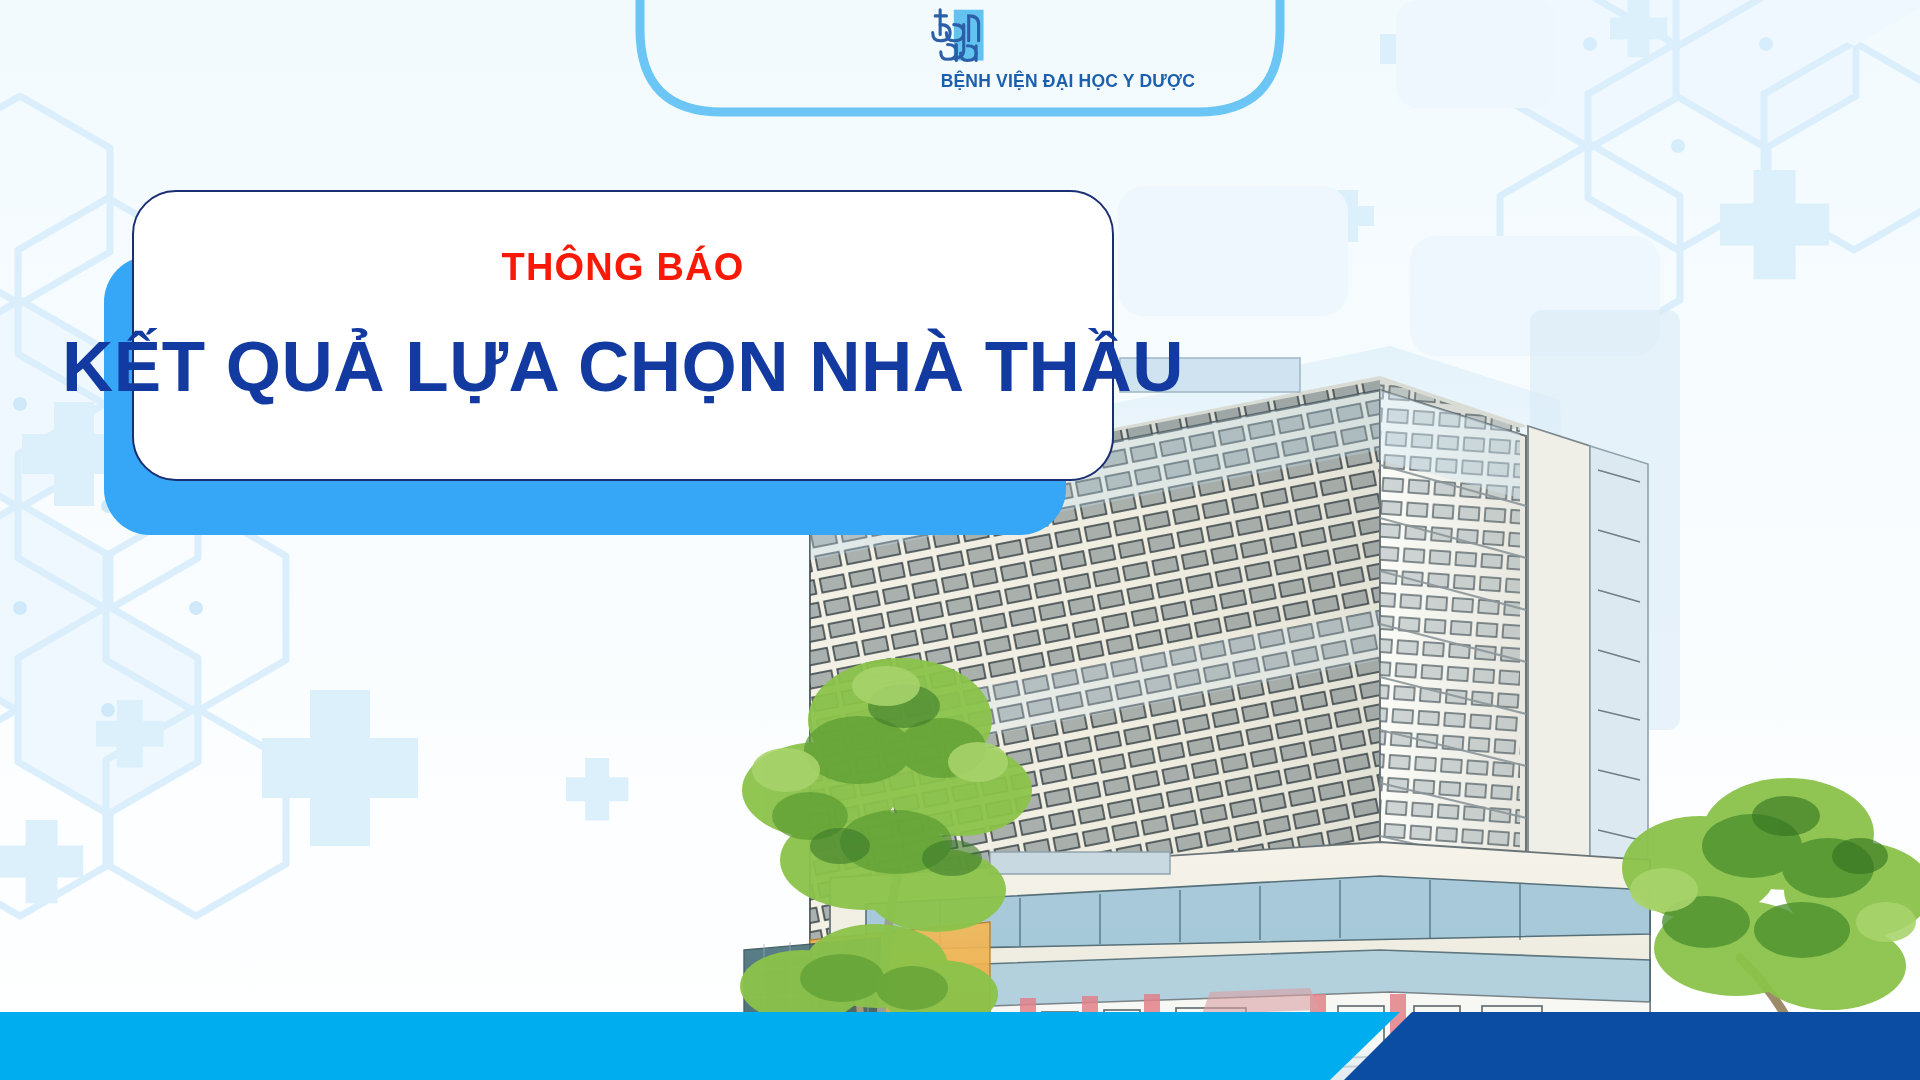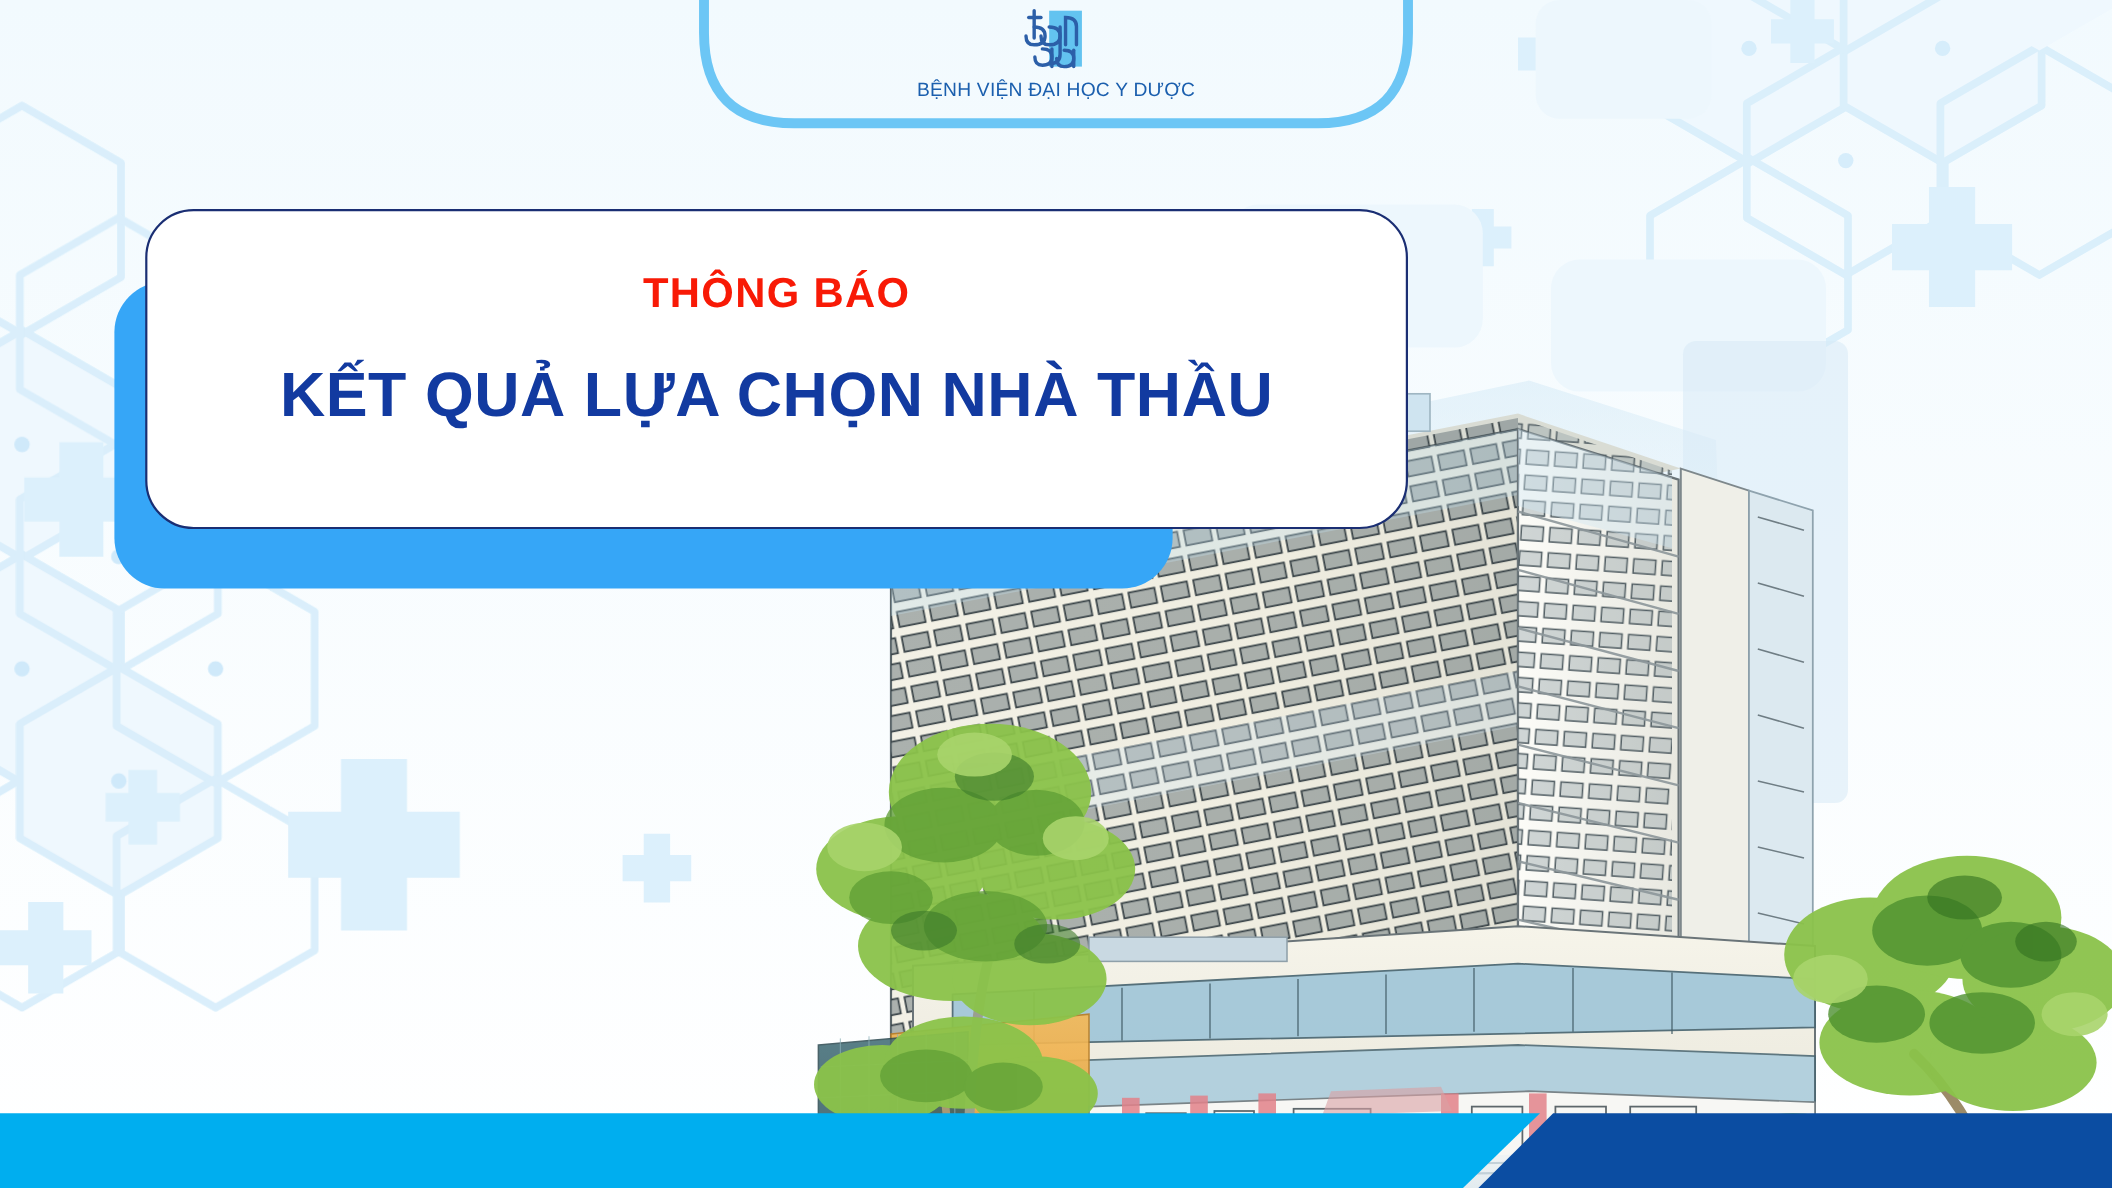--- a/index.html
+++ b/index.html
@@ -17,22 +17,22 @@
   #header-frame{
     position:absolute; left:0; top:-120px; width:1920px; height:270px;
     pointer-events:none;
   }
   #header-logo{
     position:absolute; left:50%; top:6px; transform:translateX(-50%);
     width:470px; text-align:center; z-index:30;
   }
   #logo-mark{ width:62px; height:62px; margin:0 auto 4px auto; display:block; }
   .logo-line{
-    color:#1B5FAE; font-weight:normal; letter-spacing:.2px;
-    line-height:1.12; white-space:nowrap;
+    color:#1B5FAE; font-weight:bold; letter-spacing:.2px;
+    line-height:1.12; white-space:nowrap;text-align:right;
   }
   #logo-line-1{ font-size:17.5px; }
   #logo-line-2{ font-size:17.5px; }
   #logo-reg{ font-size:10px; vertical-align:super; }
 
   
   #illustration{
     position:absolute; right:0; bottom:0; width:1230px; height:830px;
     z-index:5; pointer-events:none;
   }
@@ -40,32 +40,32 @@
 
   
   #card-wrap{
     position:absolute; left:104px; top:190px; width:1010px; height:345px; z-index:20;
   }
   #card-shadow{
     position:absolute; left:0; top:66px; width:962px; height:279px;
     background:#36A6F7; border-radius:46px;
   }
   #card{
-    position:absolute; left:28px; top:0; width:1148px; height:291px;
+    position:absolute; left:28px; top:0; width:982px; height:291px;
     background:#ffffff; border:2px solid #1A2E73; border-radius:44px;
     display:flex; flex-direction:column; align-items:center;
     padding-top:56px;
   }
   #notice-kicker{
     color:#F81A06; font-size:38px; font-weight:bold; letter-spacing:1.2px;
     line-height:1;
   }
   #notice-title{
     margin-top:44px;
-    color:#123AA0; font-size:57px; font-weight:bold; letter-spacing:.5px;
+    color:#123AA0; font-size:71px; font-weight:bold; letter-spacing:.5px;
     line-height:1.05; white-space:nowrap;
   }
 
   
   #bottom-bar{
     position:absolute; left:0; bottom:0; width:1920px; height:76px; z-index:25;
   }
   #bottom-bar svg{ width:100%; height:100%; display:block; }
 </style>
 </head>

